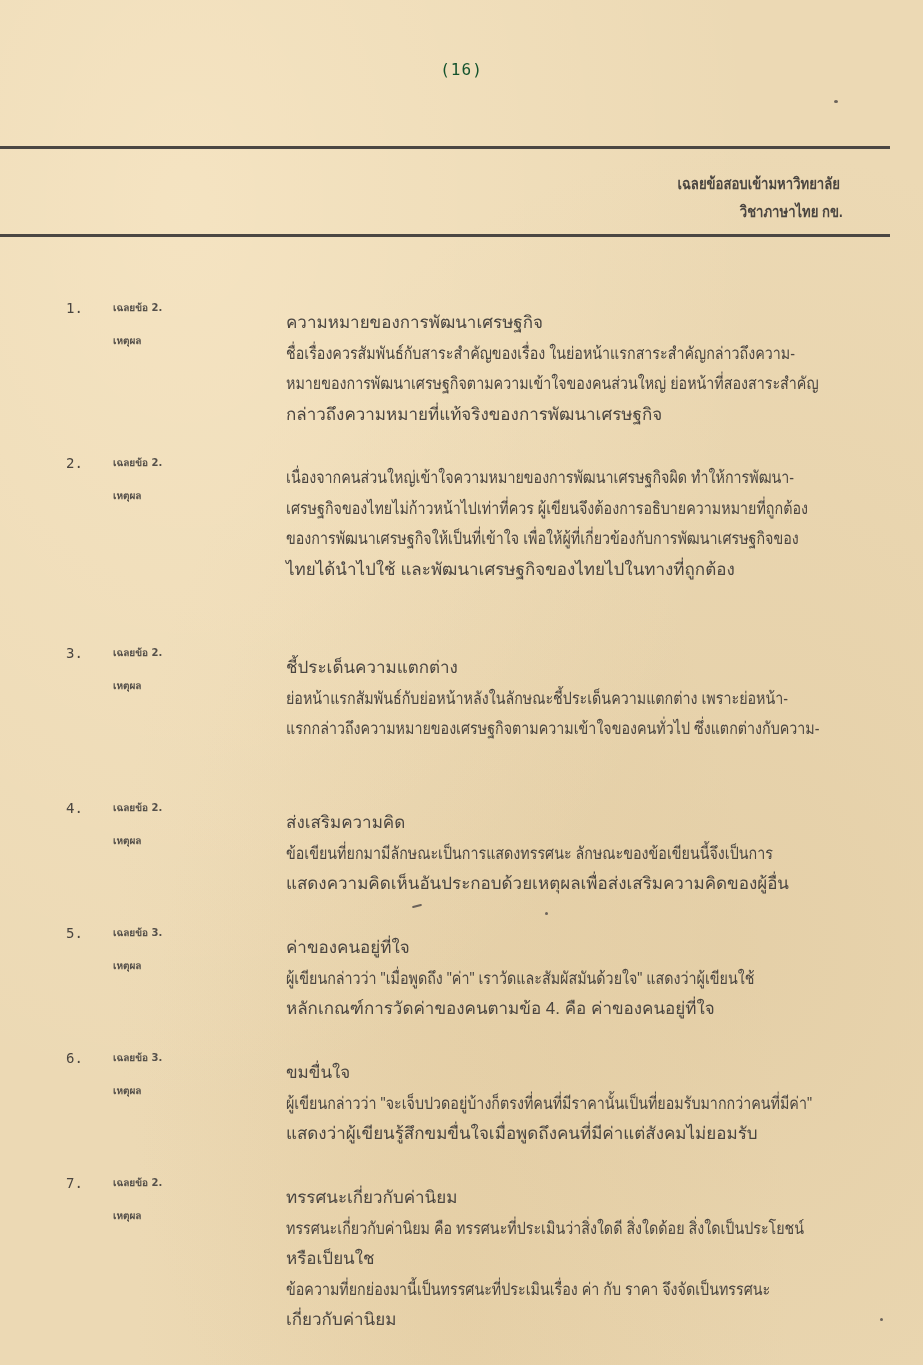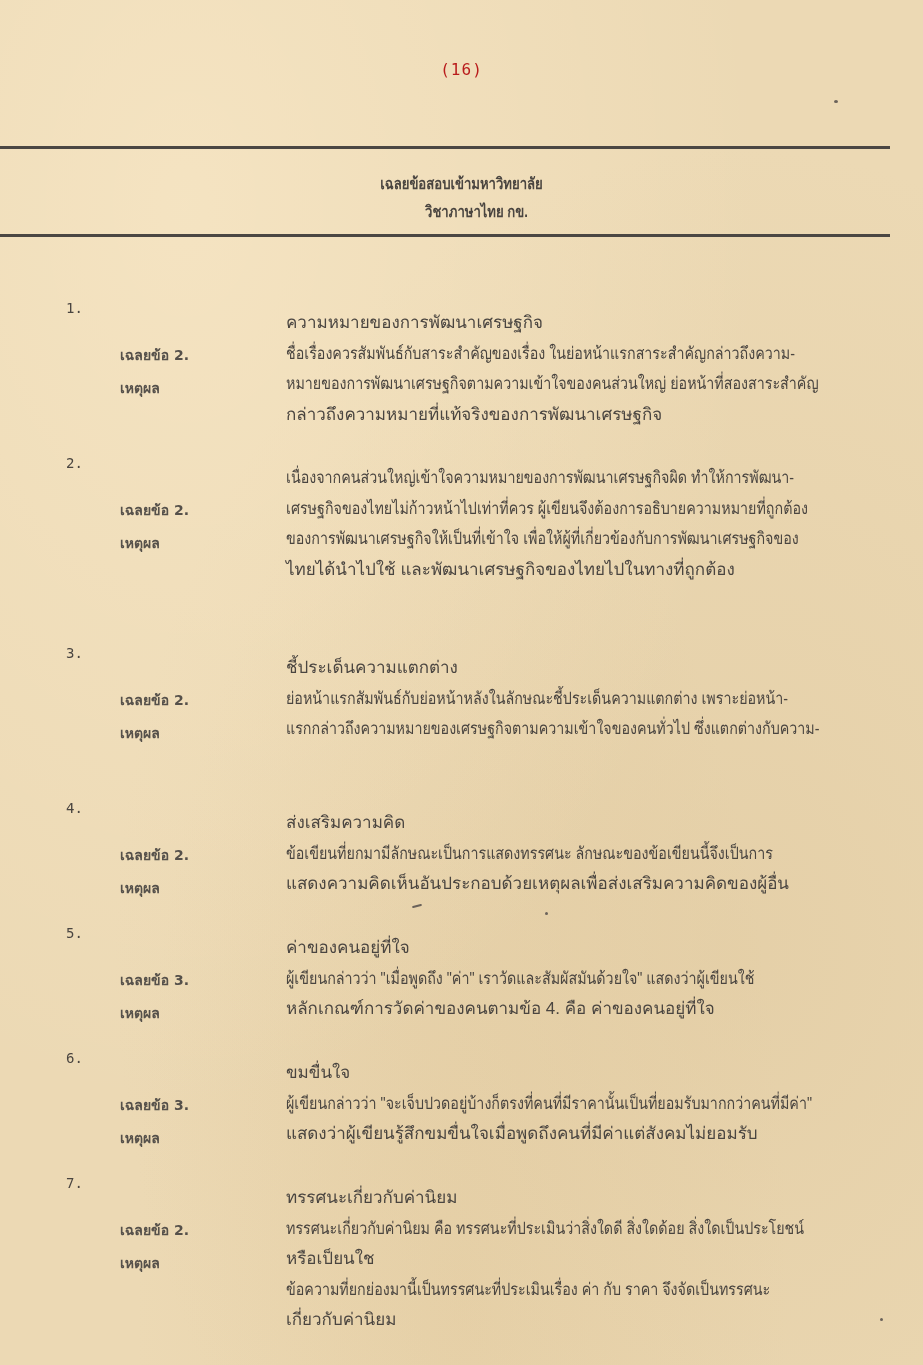--- a/index.html
+++ b/index.html
@@ -18,37 +18,37 @@
     }
     .page-number {
       position: absolute;
       top: 60px;
       left: 0;
       width: 923px;
       text-align: center;
       font-family: "DejaVu Sans Mono", "Liberation Mono", monospace;
       font-size: 16px;
       letter-spacing: 1px;
-      color: #b91c1c;
+      color: #14532d;
     }
     .rule {
       position: absolute;
       left: 0;
       width: 890px;
       height: 3px;
       background: #4b4743;
     }
     .rule.top { top: 146px; }
     .rule.bottom { top: 234px; }
     .title-block {
       position: absolute;
       top: 170px;
       left: 0;
       width: 923px;
-      text-align: center;
+      text-align: right;
     }
     .title-line {
       font-family: "Liberation Sans", sans-serif;
       font-size: 16px;
       font-weight: bold;
       color: #4a4540;
       line-height: 28px;
       transform: scaleX(0.82);
     }
     .title-line.sub { margin-left: 30px; }
@@ -57,27 +57,26 @@
     .item-number {
       position: absolute;
       left: 66px;
       top: 2px;
       font-family: "DejaVu Sans Mono", monospace;
       font-size: 14px;
       color: #4a4540;
     }
     .answer-label, .reason-label {
       position: absolute;
-      left: 120px;
+      left: 113px;
       font-family: "DejaVu Sans", sans-serif;
-      font-size: 14px;
+      font-size: 10px;
       font-weight: bold;
       color: #55504a;
       white-space: nowrap;
-      margin-top: 44px;
     }
     .answer-label { top: 2px; }
     .reason-label { top: 35px; }
     .content {
       position: absolute;
       left: 258px;
       top: 10px;
       width: 640px;
       margin-left: 28px;
     }

